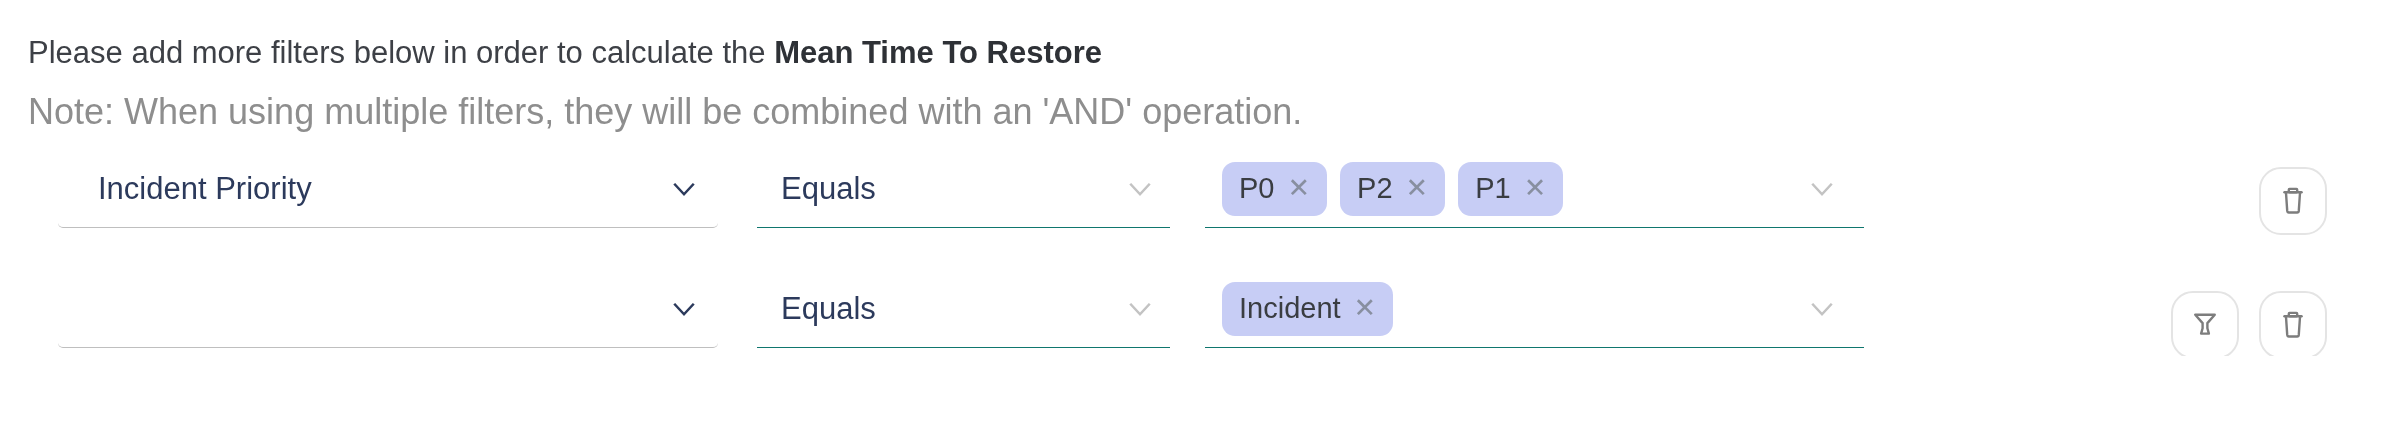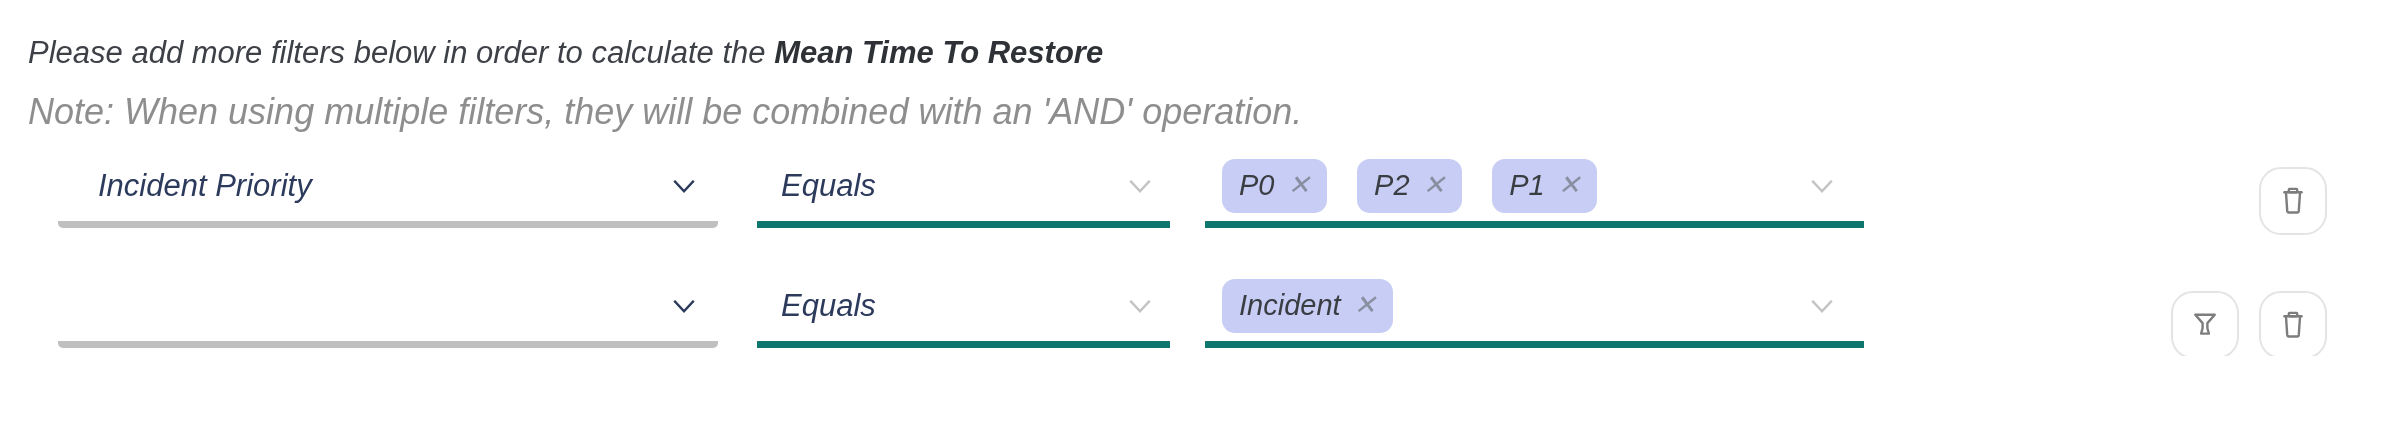--- a/index.html
+++ b/index.html
@@ -1,33 +1,33 @@
 <!DOCTYPE html>
 <html lang="en"><head>
 <meta charset="utf-8">
 <style>
   html,body{margin:0;padding:0;background:#ffffff;}
   body{font-family:"Liberation Sans", sans-serif;}
-  .canvas{position:relative;width:2408px;height:356px;background:#ffffff;overflow:hidden;font-style:italic;}
+  .canvas{position:relative;width:2408px;height:356px;background:#ffffff;overflow:hidden;}
 
   
   .instruction{position:absolute;left:28px;top:34px;font-size:31px;line-height:38px;color:#3d4046;}
   .instruction b{font-weight:700;color:#2e3136;}
   .note{position:absolute;left:28px;top:93px;font-size:36px;line-height:38px;color:#8e8e8e;}
 
   
   .frow{position:absolute;left:0;width:2408px;height:82px;}
   .r1{top:150px;}
   .r2{top:270px;}
 
   .field{position:absolute;top:0;height:78px;box-sizing:border-box;display:flex;align-items:center;
-         border-bottom:7px solid #0f766e;cursor:pointer;background:transparent;}
+         border-bottom:1px solid #0f766e;cursor:pointer;background:transparent;}
   .f-attr{left:58px;width:660px;padding:0 16px 0 40px;border-bottom-color:#bfbfbf;border-radius:0 0 5px 5px;}
   .f-op{left:757px;width:413px;padding:0 12px 0 24px;text-align:center;}
-  .f-val{left:1205px;width:659px;padding:0 24px 0 17px;gap:30px;align-items:center;}
+  .f-val{left:1205px;width:659px;padding:0 24px 0 17px;gap:13px;align-items:center;}
 
   .sel-label{font-size:31px;color:#2c3a5c;white-space:nowrap;}
   .chev{margin-left:auto;display:flex;align-items:center;}
   .chev svg{width:36px;height:36px;}
   .chev-navy{stroke:#2c3a5c;}
   .chev-gray{stroke:#c3c3c3;}
 
   .tag{display:inline-flex;align-items:center;gap:13px;height:54px;padding:0 17px;
        background:#c7cdf5;border-radius:13px;font-size:29px;color:#3a3d42;white-space:nowrap;}
   .tag .x{color:#888fa0;font-size:27px;line-height:1;cursor:pointer;}

